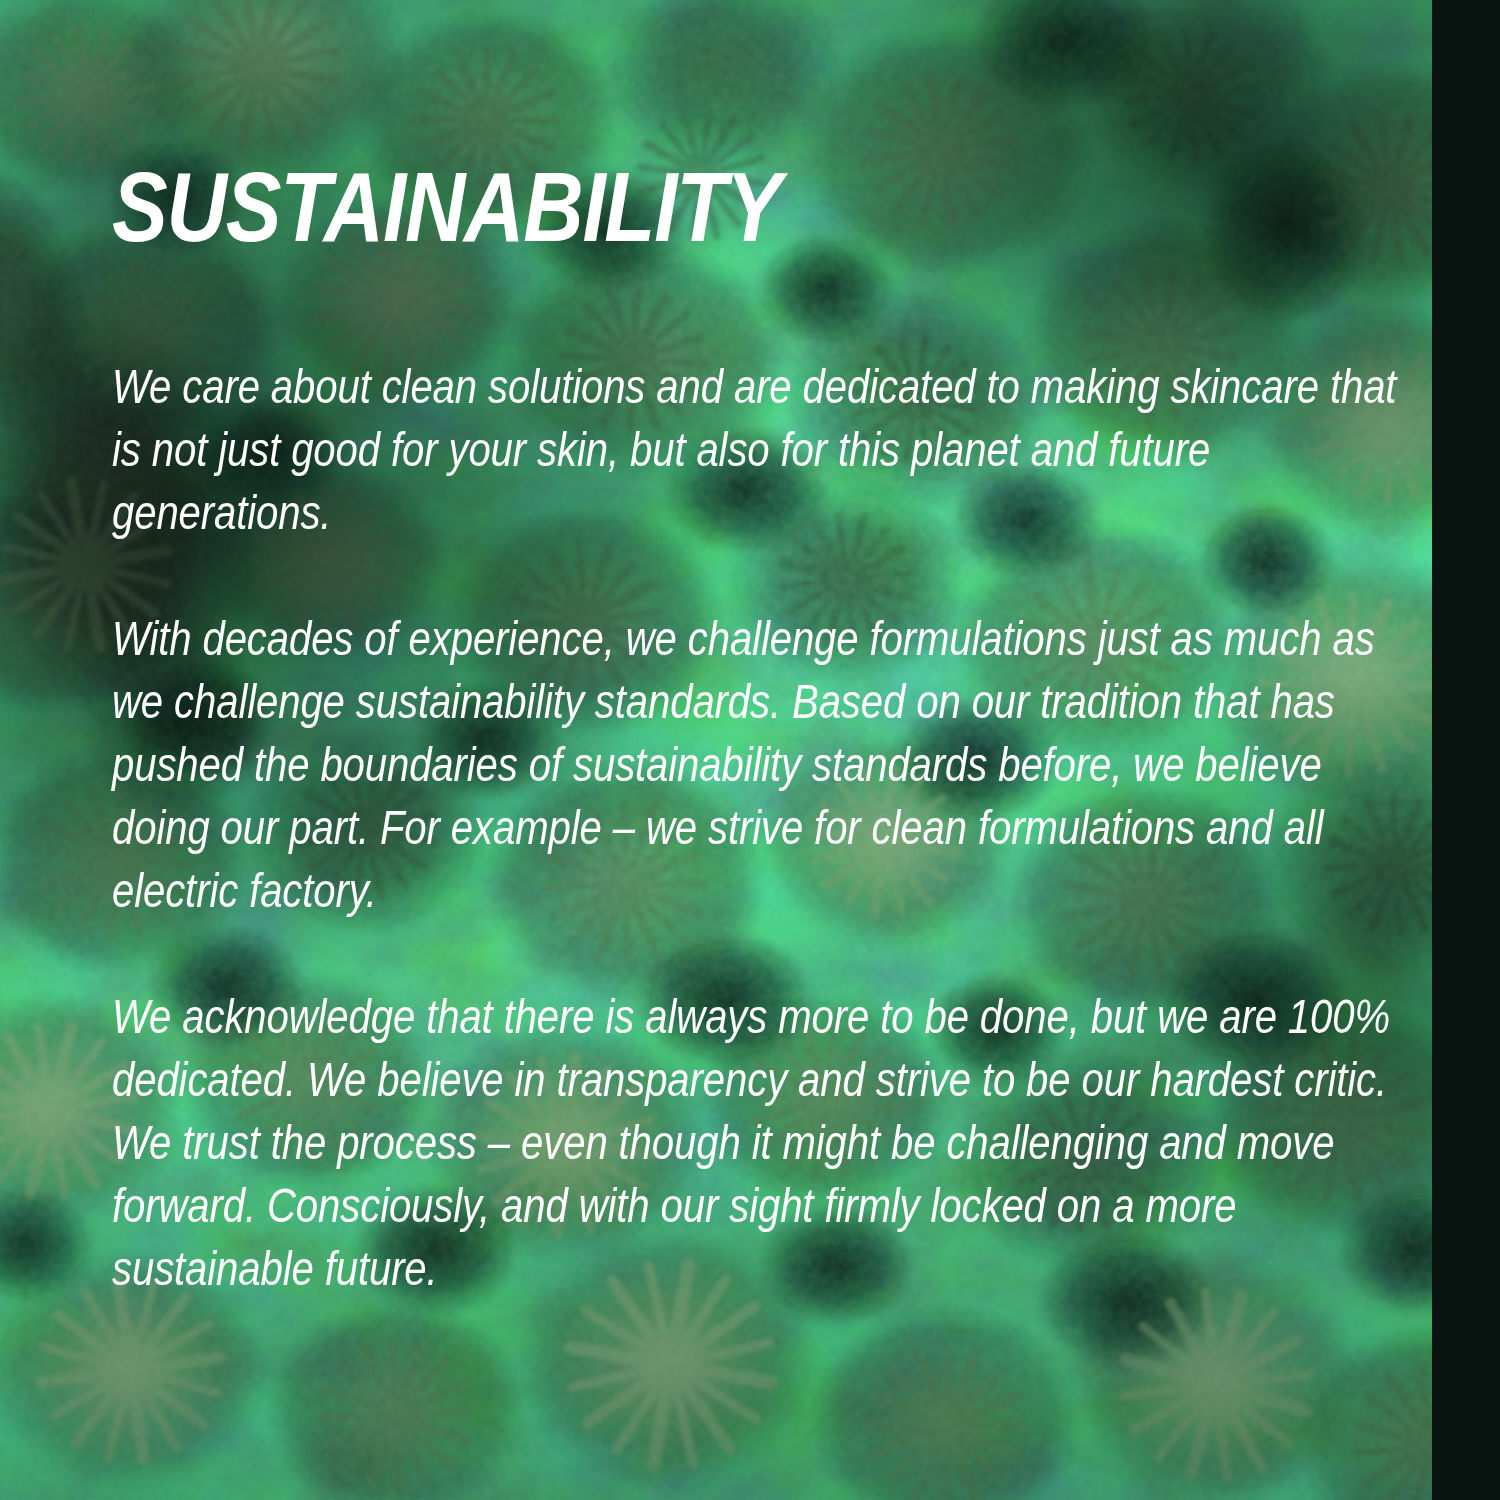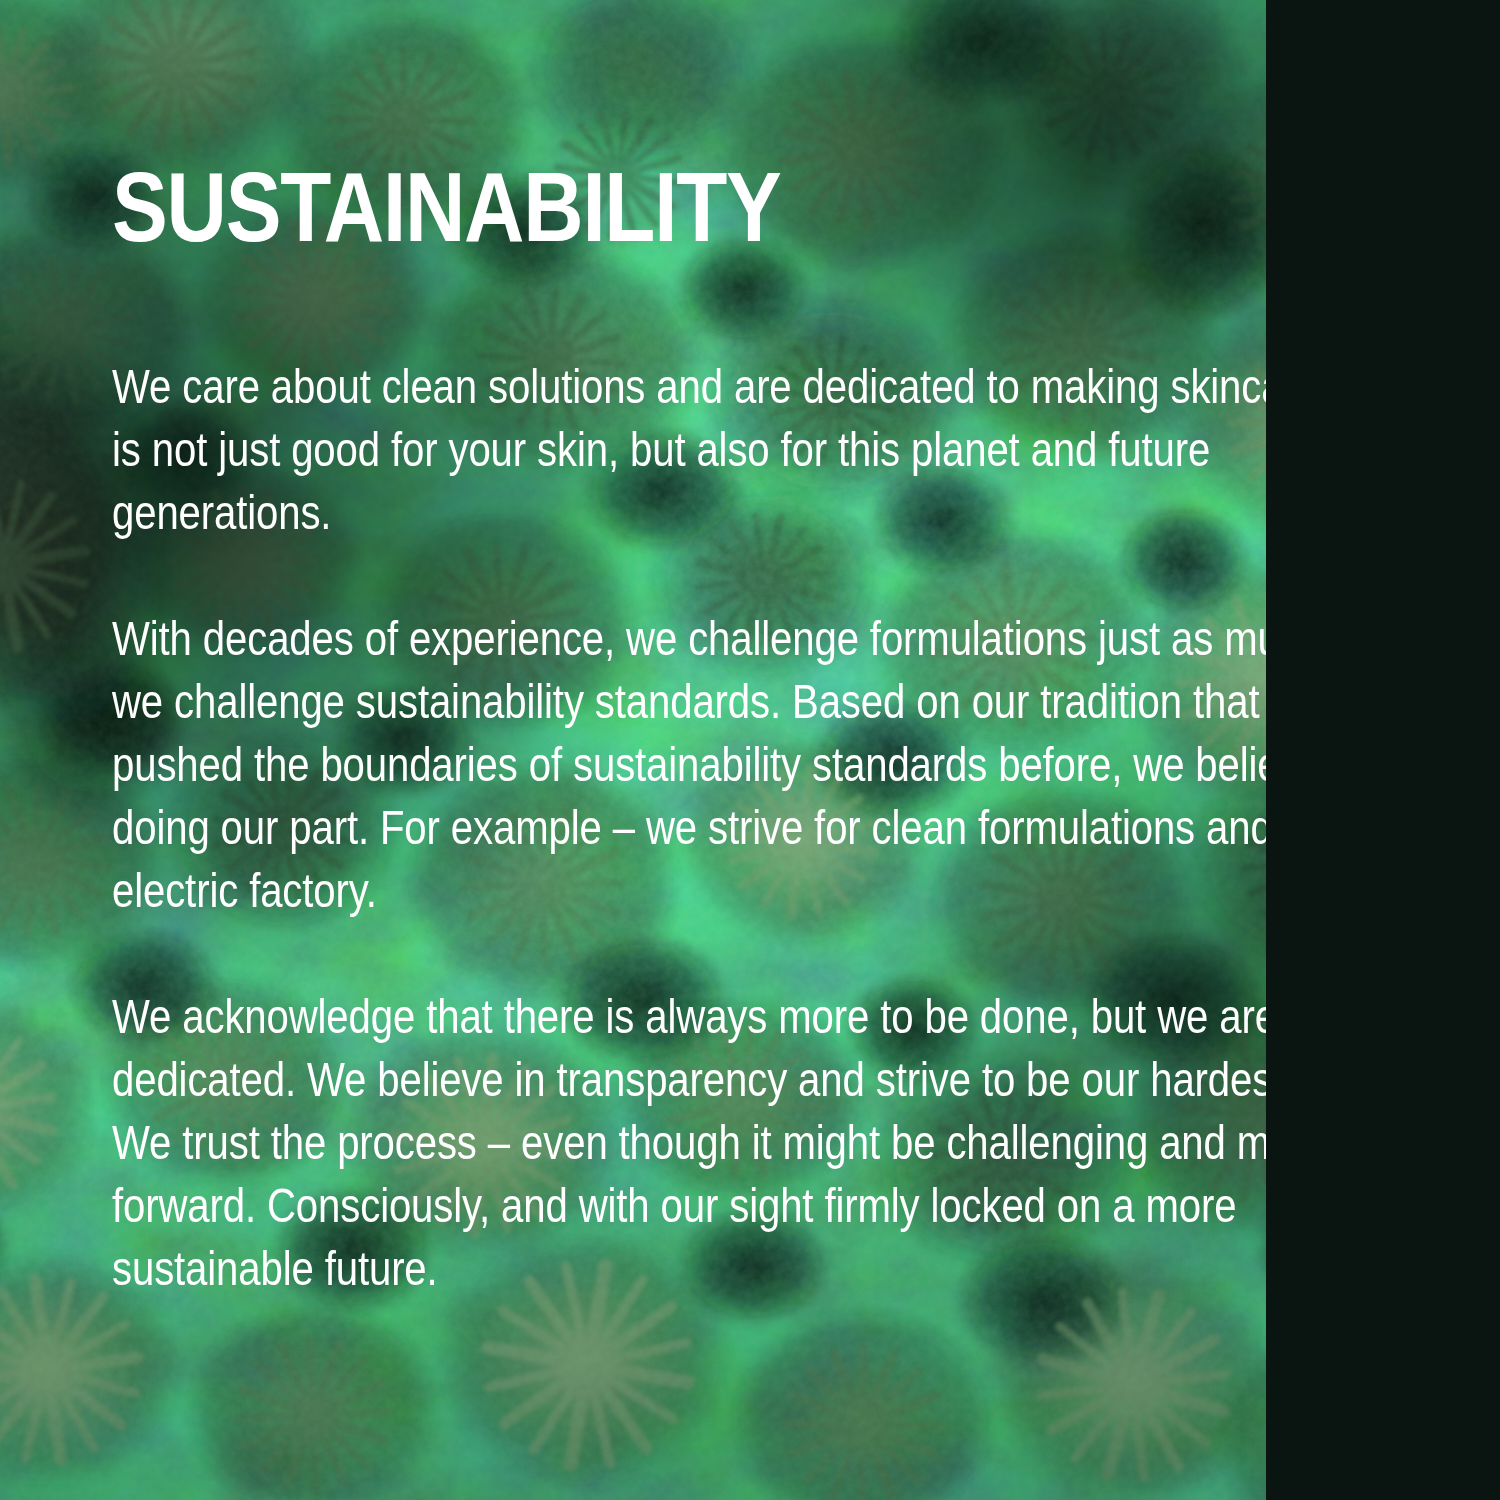--- a/index.html
+++ b/index.html
@@ -3,25 +3,26 @@
 <meta charset="utf-8">
 <style>
   html, body {
     margin: 0;
     padding: 0;
     background: #0a1410;
   }
 
   #canvas {
     position: relative;
-    width: 1266px;
+    width: 1432px;
     height: 1500px;
     overflow: hidden;
     background: #c2410c;
     font-family: "Liberation Sans", sans-serif;
+    font-style: italic;
   }
 
   
   #forest-bg {
     position: absolute;
     inset: 0;
     width: 100%;
     height: 100%;
     z-index: 0;
   }

